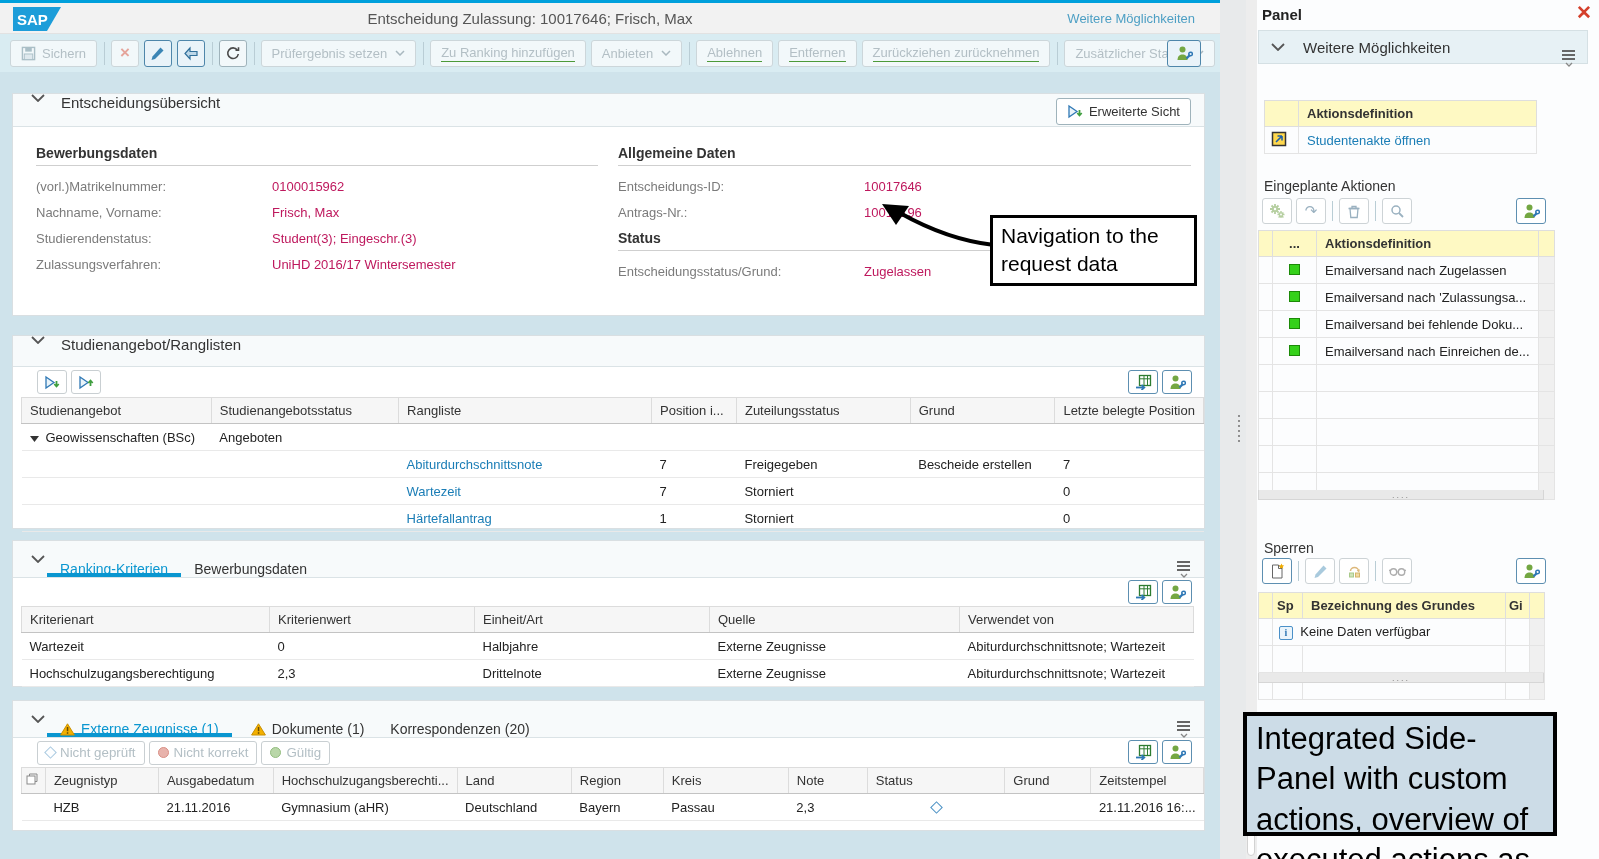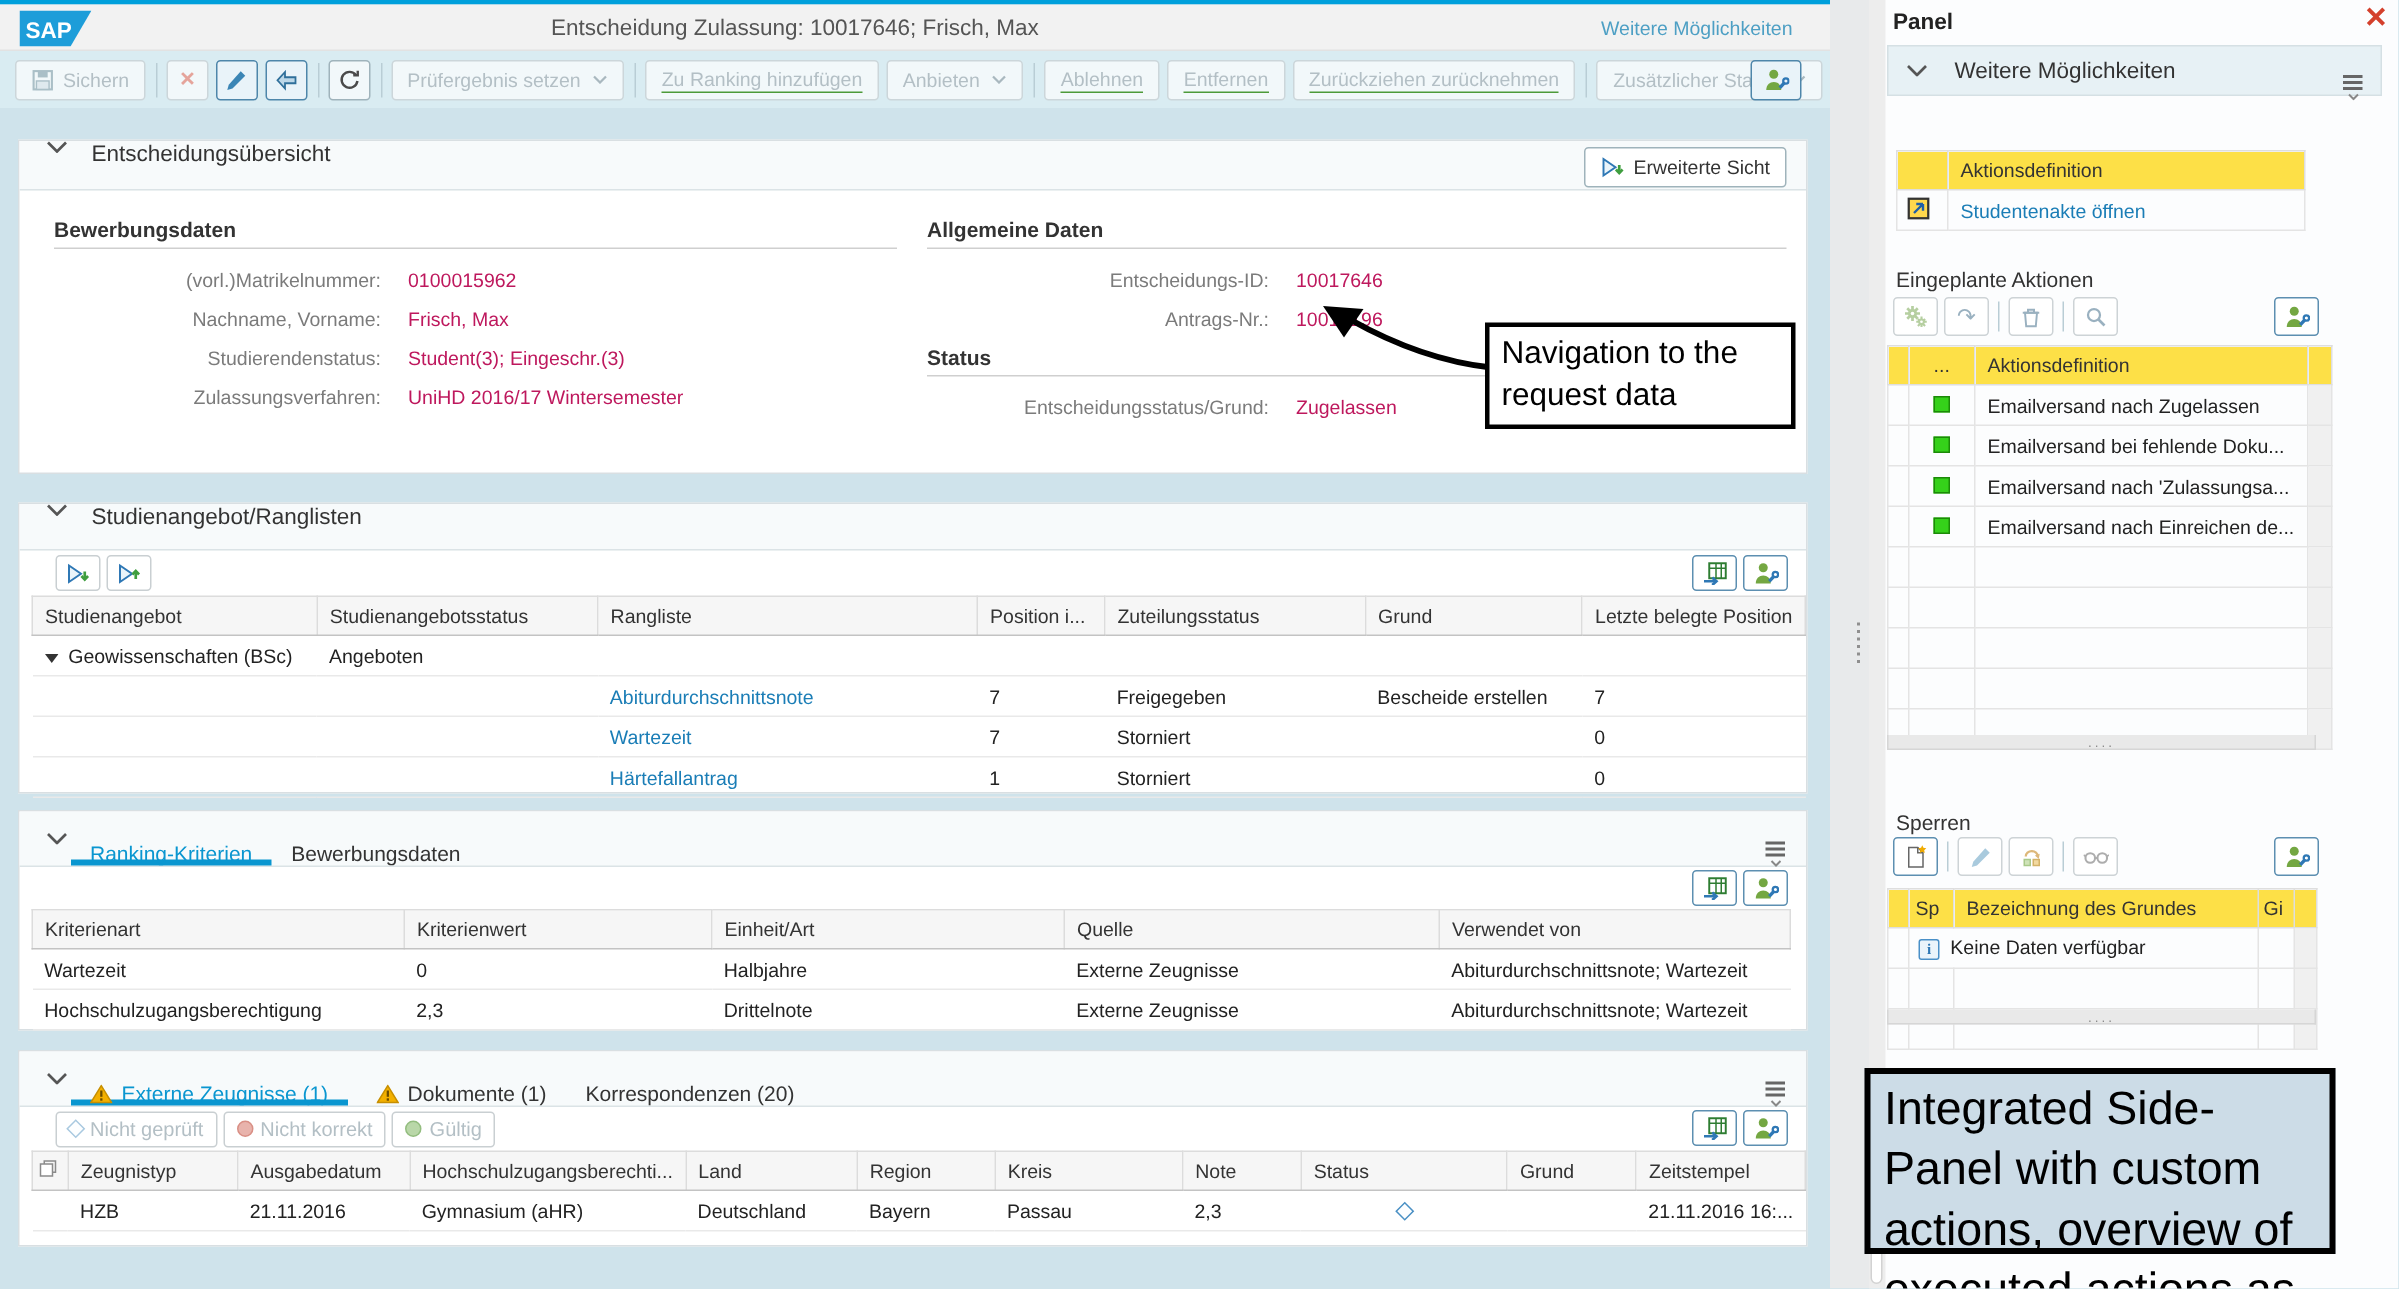--- a/index.html
+++ b/index.html
@@ -38,37 +38,37 @@
 table{border-collapse:collapse;table-layout:fixed;font-size:13px}
 .dt{margin-left:8px}
 .dt th{font-weight:normal;text-align:left;color:#333;background:#f6f6f6;height:26px;padding:0 8px;border:1px solid #dcdcdc;border-bottom:1px solid #c3c3c3;overflow:hidden;white-space:nowrap}
 .dt td{height:27px;padding:0 8px;border-bottom:1px solid #e9e9e9;white-space:nowrap;overflow:hidden}
 .link{color:#1a7db6}
 .rt{text-align:right}
 
 .grp{position:absolute}
 .grp h3{font-size:14px;color:#333;font-weight:bold;padding:5px 0 4px;border-bottom:1px solid #cfcfcf;margin-bottom:7px}
 .frow{display:flex;height:26px;align-items:center}
-.flab{color:#7b7b7b;text-align:right;flex:none}
+.flab{color:#7b7b7b;text-align:left;flex:none}
 .fval{margin-left:18px;color:#be185d}
 .g1 .flab{width:218px}
 .g2 .flab{width:228px}
 
 .callout{position:absolute;border:3px solid #000;color:#000;background:#fff;padding:4px 8px;font-size:21px;line-height:1.33}
 .callout2{position:absolute;border:4px solid #000;color:#000;background:#ccdce7;padding:3px 9px;font-size:31px;line-height:1.3}
 
 .panelbg{position:absolute;left:1246px;top:0;width:353px;height:859px;background:#fcfdfe;border-left:1px solid #dedede}
 .scrolltrack{position:absolute;left:1246px;top:0;width:11px;height:859px;background:#ededed}
 .scrollthumb{position:absolute;left:1247px;top:798px;width:8px;height:58px;background:#fff;border:1px solid #d2d2d2;border-radius:4px}
 .splitter{position:absolute;left:1220px;top:0;width:26px;height:859px;background:#e8eaeb}
 .grip{position:absolute;left:1238px;top:415px;display:flex;flex-direction:column;gap:3px}
 .grip i{width:2px;height:2px;background:#8f8f8f;display:block}
 .psec-h{position:absolute;left:1258px;top:30px;width:330px;height:34px;background:#e7f1f5;border:1px solid #d5e0e4;display:flex;align-items:center}
 .pt{border:1px solid #cfcfcf}
-.pt th{font-weight:normal;text-align:left;background:#fde047;color:#333;height:26px;padding:0 8px;border:1px solid #dedede;overflow:hidden;white-space:nowrap}
+.pt th{font-weight:bold;text-align:left;background:#fef9c3;color:#333;height:26px;padding:0 8px;border:1px solid #dedede;overflow:hidden;white-space:nowrap}
 .pt td{height:27px;padding:0 8px;border:1px solid #e4e4e4;white-space:nowrap;overflow:hidden}
 .gutter{background:#f0f0f0}
 .handlebar{height:10px;background:#e9e9e9;border:1px solid #d6d6d6;border-top:none;display:flex;align-items:center;justify-content:center;font-size:9px;letter-spacing:2px;color:#8a8a8a;line-height:6px}
 .plabel{font-size:14px;color:#333}
 .ptb{display:flex;align-items:center}
 .pbtn{display:inline-flex;align-items:center;justify-content:center;width:30px;height:26px;border:1px solid #cdd3d6;border-radius:3px;background:#fff;margin-right:4px}
 .pbtn.en{border-color:#5d8fb1}
 .gsq{display:inline-block;width:11px;height:11px;background:#35d11a;border:1px solid #1c8a08}
 .info-i{display:inline-flex;align-items:center;justify-content:center;width:14px;height:14px;border:1px solid #4a90c8;border-radius:2px;background:#eaf4fb;color:#2f78b5;font-weight:bold;font-size:10px;font-family:"Liberation Serif",serif}
 .diamond{display:inline-block;width:9px;height:9px;border:1.5px solid #4a90c4;transform:rotate(45deg);background:#fdfeff}
@@ -632,27 +632,27 @@
   </tr>
   <tr>
         <td style="padding:0"></td>
         <td style="text-align:center"><span class="gsq"></span></td>
         <td>Emailversand nach Zugelassen</td>
         <td class="gutter" style="padding:0"></td>
       </tr>
   <tr>
         <td style="padding:0"></td>
         <td style="text-align:center"><span class="gsq"></span></td>
+        <td>Emailversand nach 'Zulassungsa...</td>
+        <td class="gutter" style="padding:0"></td>
+      </tr>
+  <tr>
+        <td style="padding:0"></td>
+        <td style="text-align:center"><span class="gsq"></span></td>
         <td>Emailversand bei fehlende Doku...</td>
-        <td class="gutter" style="padding:0"></td>
-      </tr>
-  <tr>
-        <td style="padding:0"></td>
-        <td style="text-align:center"><span class="gsq"></span></td>
-        <td>Emailversand nach 'Zulassungsa...</td>
         <td class="gutter" style="padding:0"></td>
       </tr>
   <tr>
         <td style="padding:0"></td>
         <td style="text-align:center"><span class="gsq"></span></td>
         <td>Emailversand nach Einreichen de...</td>
         <td class="gutter" style="padding:0"></td>
       </tr>
   <tr>
         <td style="padding:0"></td>

